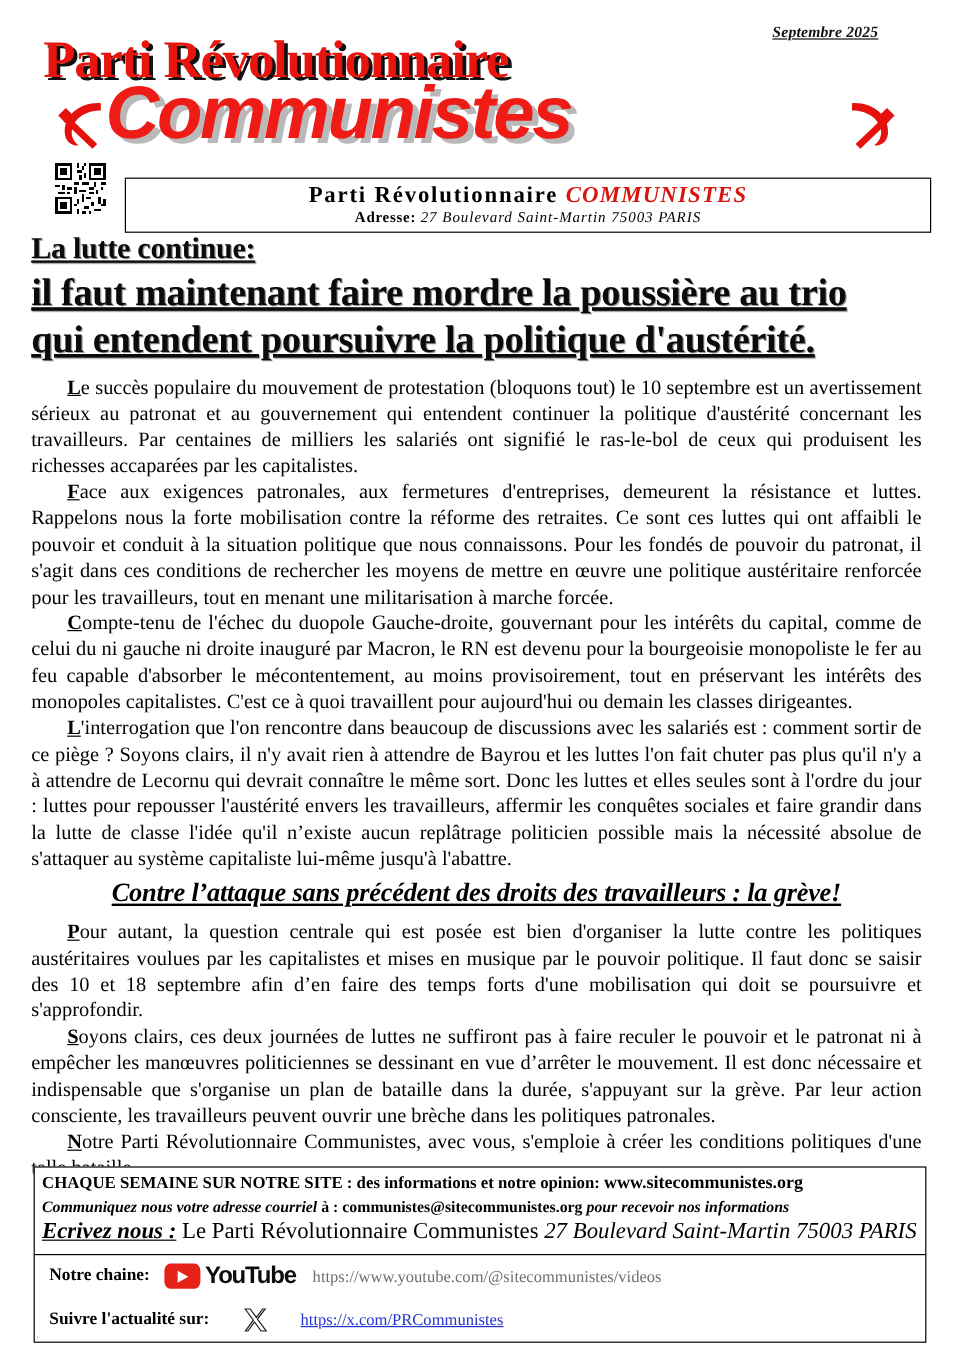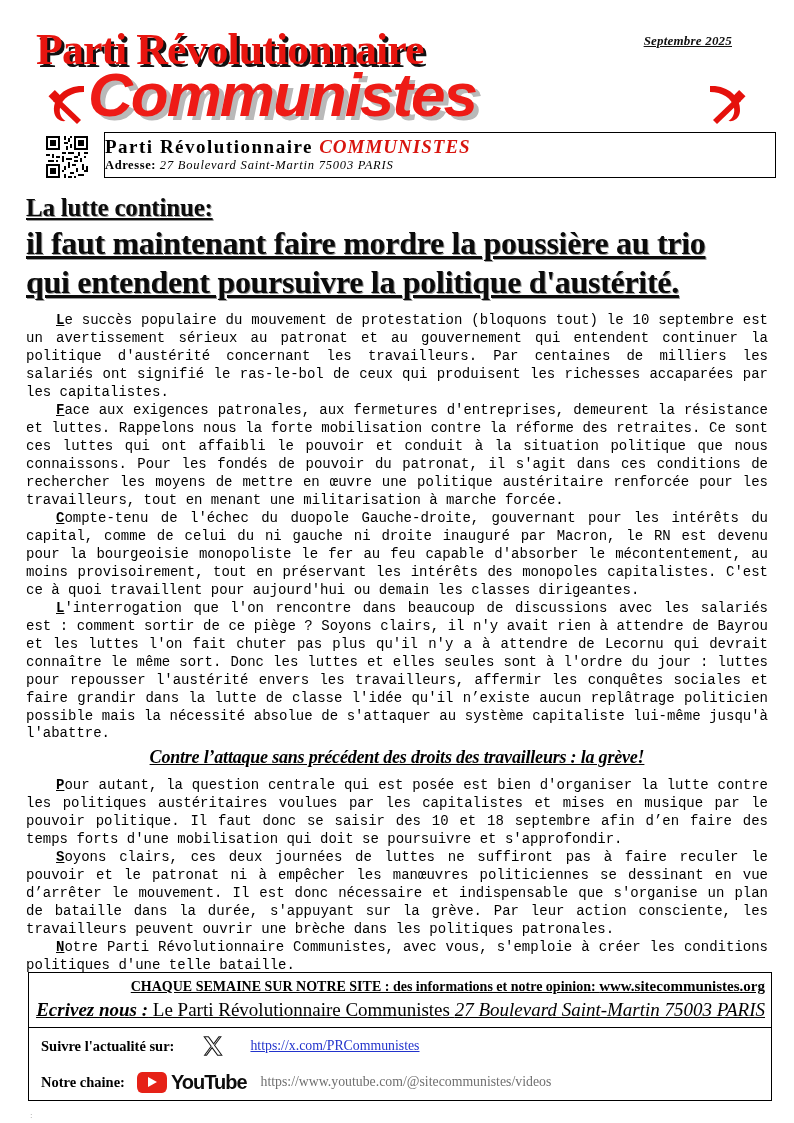--- a/index.html
+++ b/index.html
@@ -21,21 +21,21 @@
     overflow: hidden;
   }
 
   
   .masthead {
     position: relative;
     height: 128px;
   }
   .date-line {
     position: absolute;
-    top: 33px;
+    top: 19px;
     right: 62px;
     font-family: "Liberation Serif", serif;
     font-style: italic;
     font-weight: bold;
     font-size: 13px;
     text-decoration: underline;
     letter-spacing: 0.2px;
     color: #111;
     margin-left: 16px;
   }
@@ -91,24 +91,25 @@
     position: absolute;
     left: 44px;
     top: 2px;
     width: 46px;
     height: 46px;
   }
   .addrbox {
     position: absolute;
     left: 104px;
     right: 18px;
-    top: 0;
+    top: 16px;
     border: 1px solid #000;
     height: 46px;
     box-sizing: border-box;
+    text-align: center;
     padding-top: 3px;
     background: #fff;
   }
   .addrbox .org {
     font-size: 19px;
     font-weight: bold;
     letter-spacing: 1.5px;
     line-height: 1.15;
   }
   .addrbox .org .red {
@@ -148,59 +149,57 @@
     font-size: 32px;
     text-decoration: underline;
     letter-spacing: -0.3px;
     line-height: 1.24;
     text-shadow: 1px 1px 0 #9a9a9a;
   }
 
   
   .body-copy {
     margin: 9px 26px 0 26px;
-    font-size: 14px;
+    font-size: 17px;
     line-height: 1.285;
     text-align: justify;
     text-justify: inter-word;
     hyphens: auto;
-    font-family: Liberation Mono, monospace;
   }
   .body-copy p {
     margin: 0;
     text-indent: 30px;
   }
   .dropcap {
     font-weight: bold;
     text-decoration: underline;
   }
   .subhead {
     margin: 4px 26px 0 26px;
     text-align: center;
-    font-size: 18px;
+    font-size: 22px;
     font-weight: bold;
     font-style: italic;
     text-decoration: underline;
     letter-spacing: -0.2px;
   }
 
   
   .footer {
     position: absolute;
     left: 28px;
     right: 22px;
     top: 972px;
     border: 1px solid #000;
     background: #fff;
   }
   .footer-top {
     padding: 4px 6px 5px 6px;
-    text-align: right;
+    text-align: left;
     border-bottom: 1px solid #000;
-    text-decoration: underline;
   }
   .f-line1 {
     font-size: 14px;
     font-weight: bold;
     line-height: 1.3;
   }
   .f-line1 .site {
     font-size: 15px;
   }
   .f-line2 {
@@ -424,39 +423,42 @@
     <p>
       <span class="dropcap">N</span><span>otre Parti Révolutionnaire Communistes, avec vous, s'emploie à créer les conditions politiques d'une telle bataille.</span>
     </p>
   </div>
 
   <div class="footer">
     <div class="footer-top">
       <div class="f-line1">
         <span>CHAQUE SEMAINE SUR NOTRE SITE : des informations et notre opinion</span><span>: </span><span class="site">www.sitecommunistes.org</span>
       </div>
+      <div class="f-line2">
+        <span class="it">Communiquez nous votre adresse courriel</span><span> à : </span><span>communistes@sitecommunistes.org</span><span class="it"> pour recevoir nos informations</span>
+      </div>
       <div class="f-line3">
         <span class="ecrivez">Ecrivez nous :</span><span> Le Parti Révolutionnaire Communistes </span><span class="addr-it">27 Boulevard Saint-Martin 75003  PARIS</span>
       </div>
-    </div>
-
-    <div class="social-row">
-      <span class="social-label">Suivre l'actualité sur:</span>
-      <svg class="x-icon" viewBox="0 0 24 24">
-        <path d="M2.5 2 L10 12.2 L2.8 22 L5.0 22 L11.0 13.8 L17.0 22 L21.6 22 L13.7 11.2 L20.6 2 L18.4 2 L12.7 9.7 L7.1 2 Z" fill="none" stroke="#1a1a1a" stroke-width="1.1"></path>
-      </svg>
-      <span class="x-link">https://x.com/PRCommunistes</span>
     </div>
 
     <div class="social-row second">
       <span class="social-label"><span>Notre chaine</span><span>:</span></span>
       <span class="yt-logo">
         <span class="yt-badge">
             <span class="tri"></span>
           </span>
         <span class="yt-word">YouTube</span>
       </span>
       <span class="yt-link">https://www.youtube.com/@sitecommunistes/videos</span>
     </div>
+
+    <div class="social-row">
+      <span class="social-label">Suivre l'actualité sur:</span>
+      <svg class="x-icon" viewBox="0 0 24 24">
+        <path d="M2.5 2 L10 12.2 L2.8 22 L5.0 22 L11.0 13.8 L17.0 22 L21.6 22 L13.7 11.2 L20.6 2 L18.4 2 L12.7 9.7 L7.1 2 Z" fill="none" stroke="#1a1a1a" stroke-width="1.1"></path>
+      </svg>
+      <span class="x-link">https://x.com/PRCommunistes</span>
+    </div>
   </div>
 
   <div class="tail-dots">:</div>
 </div>
 
 </body></html>

